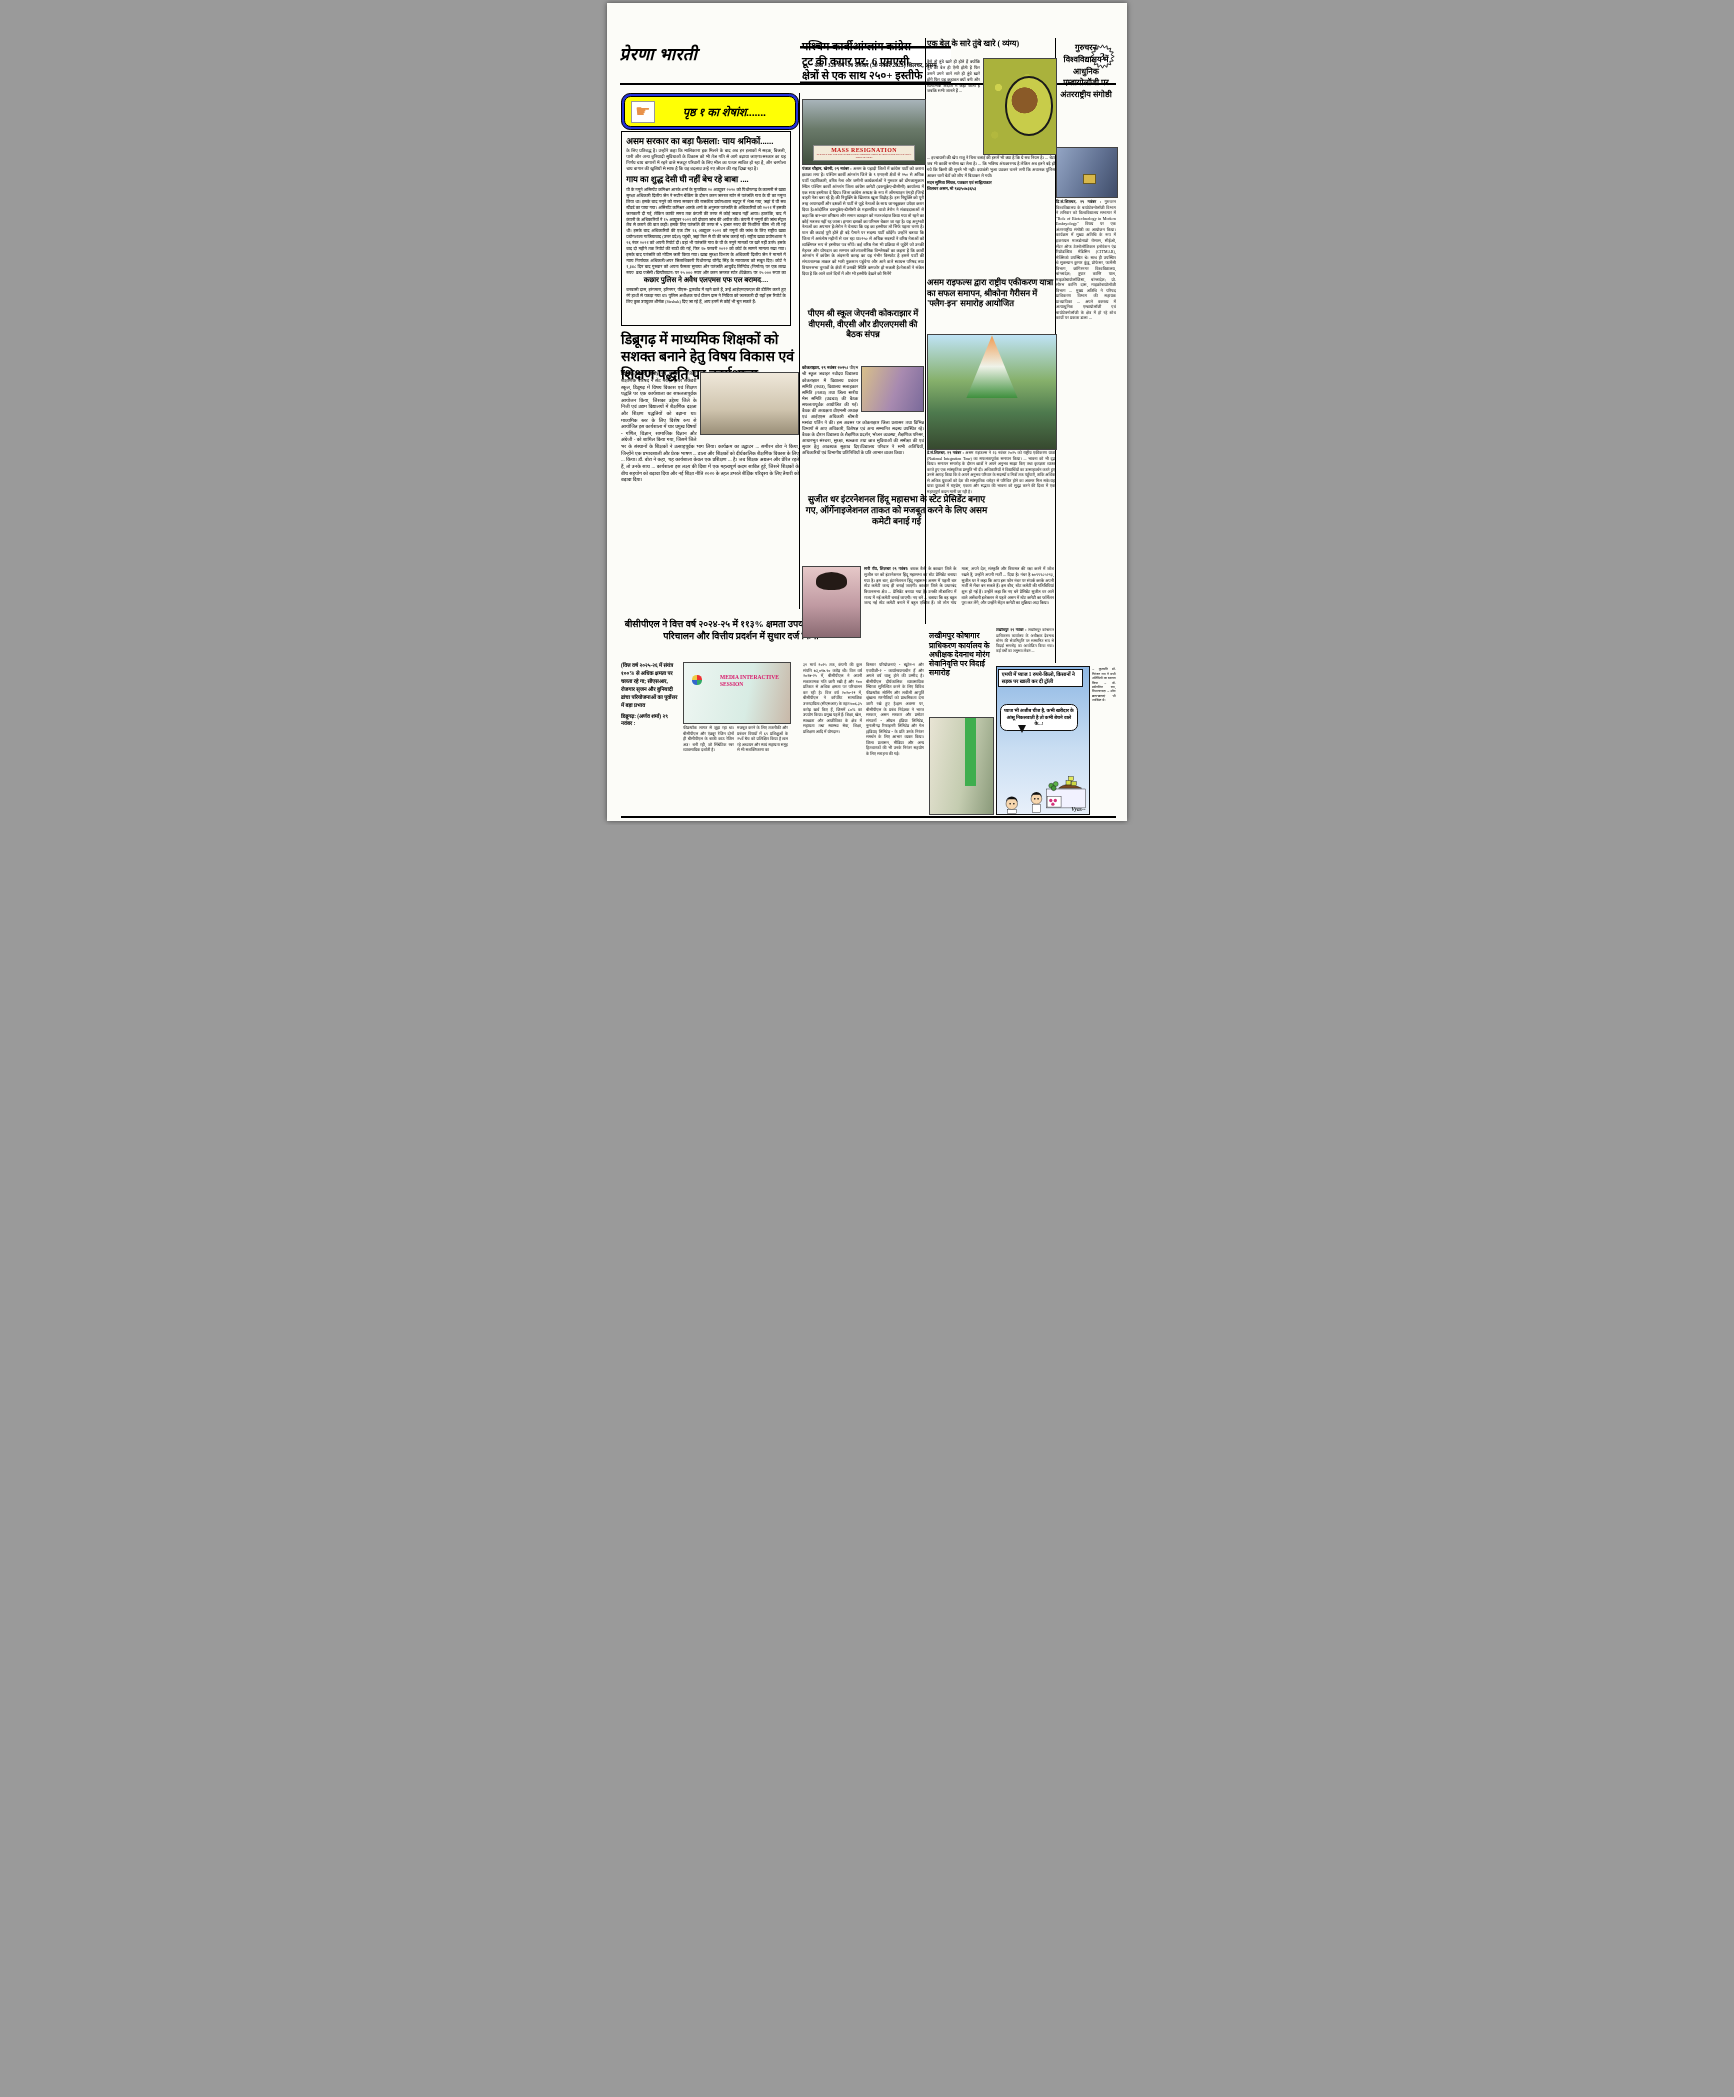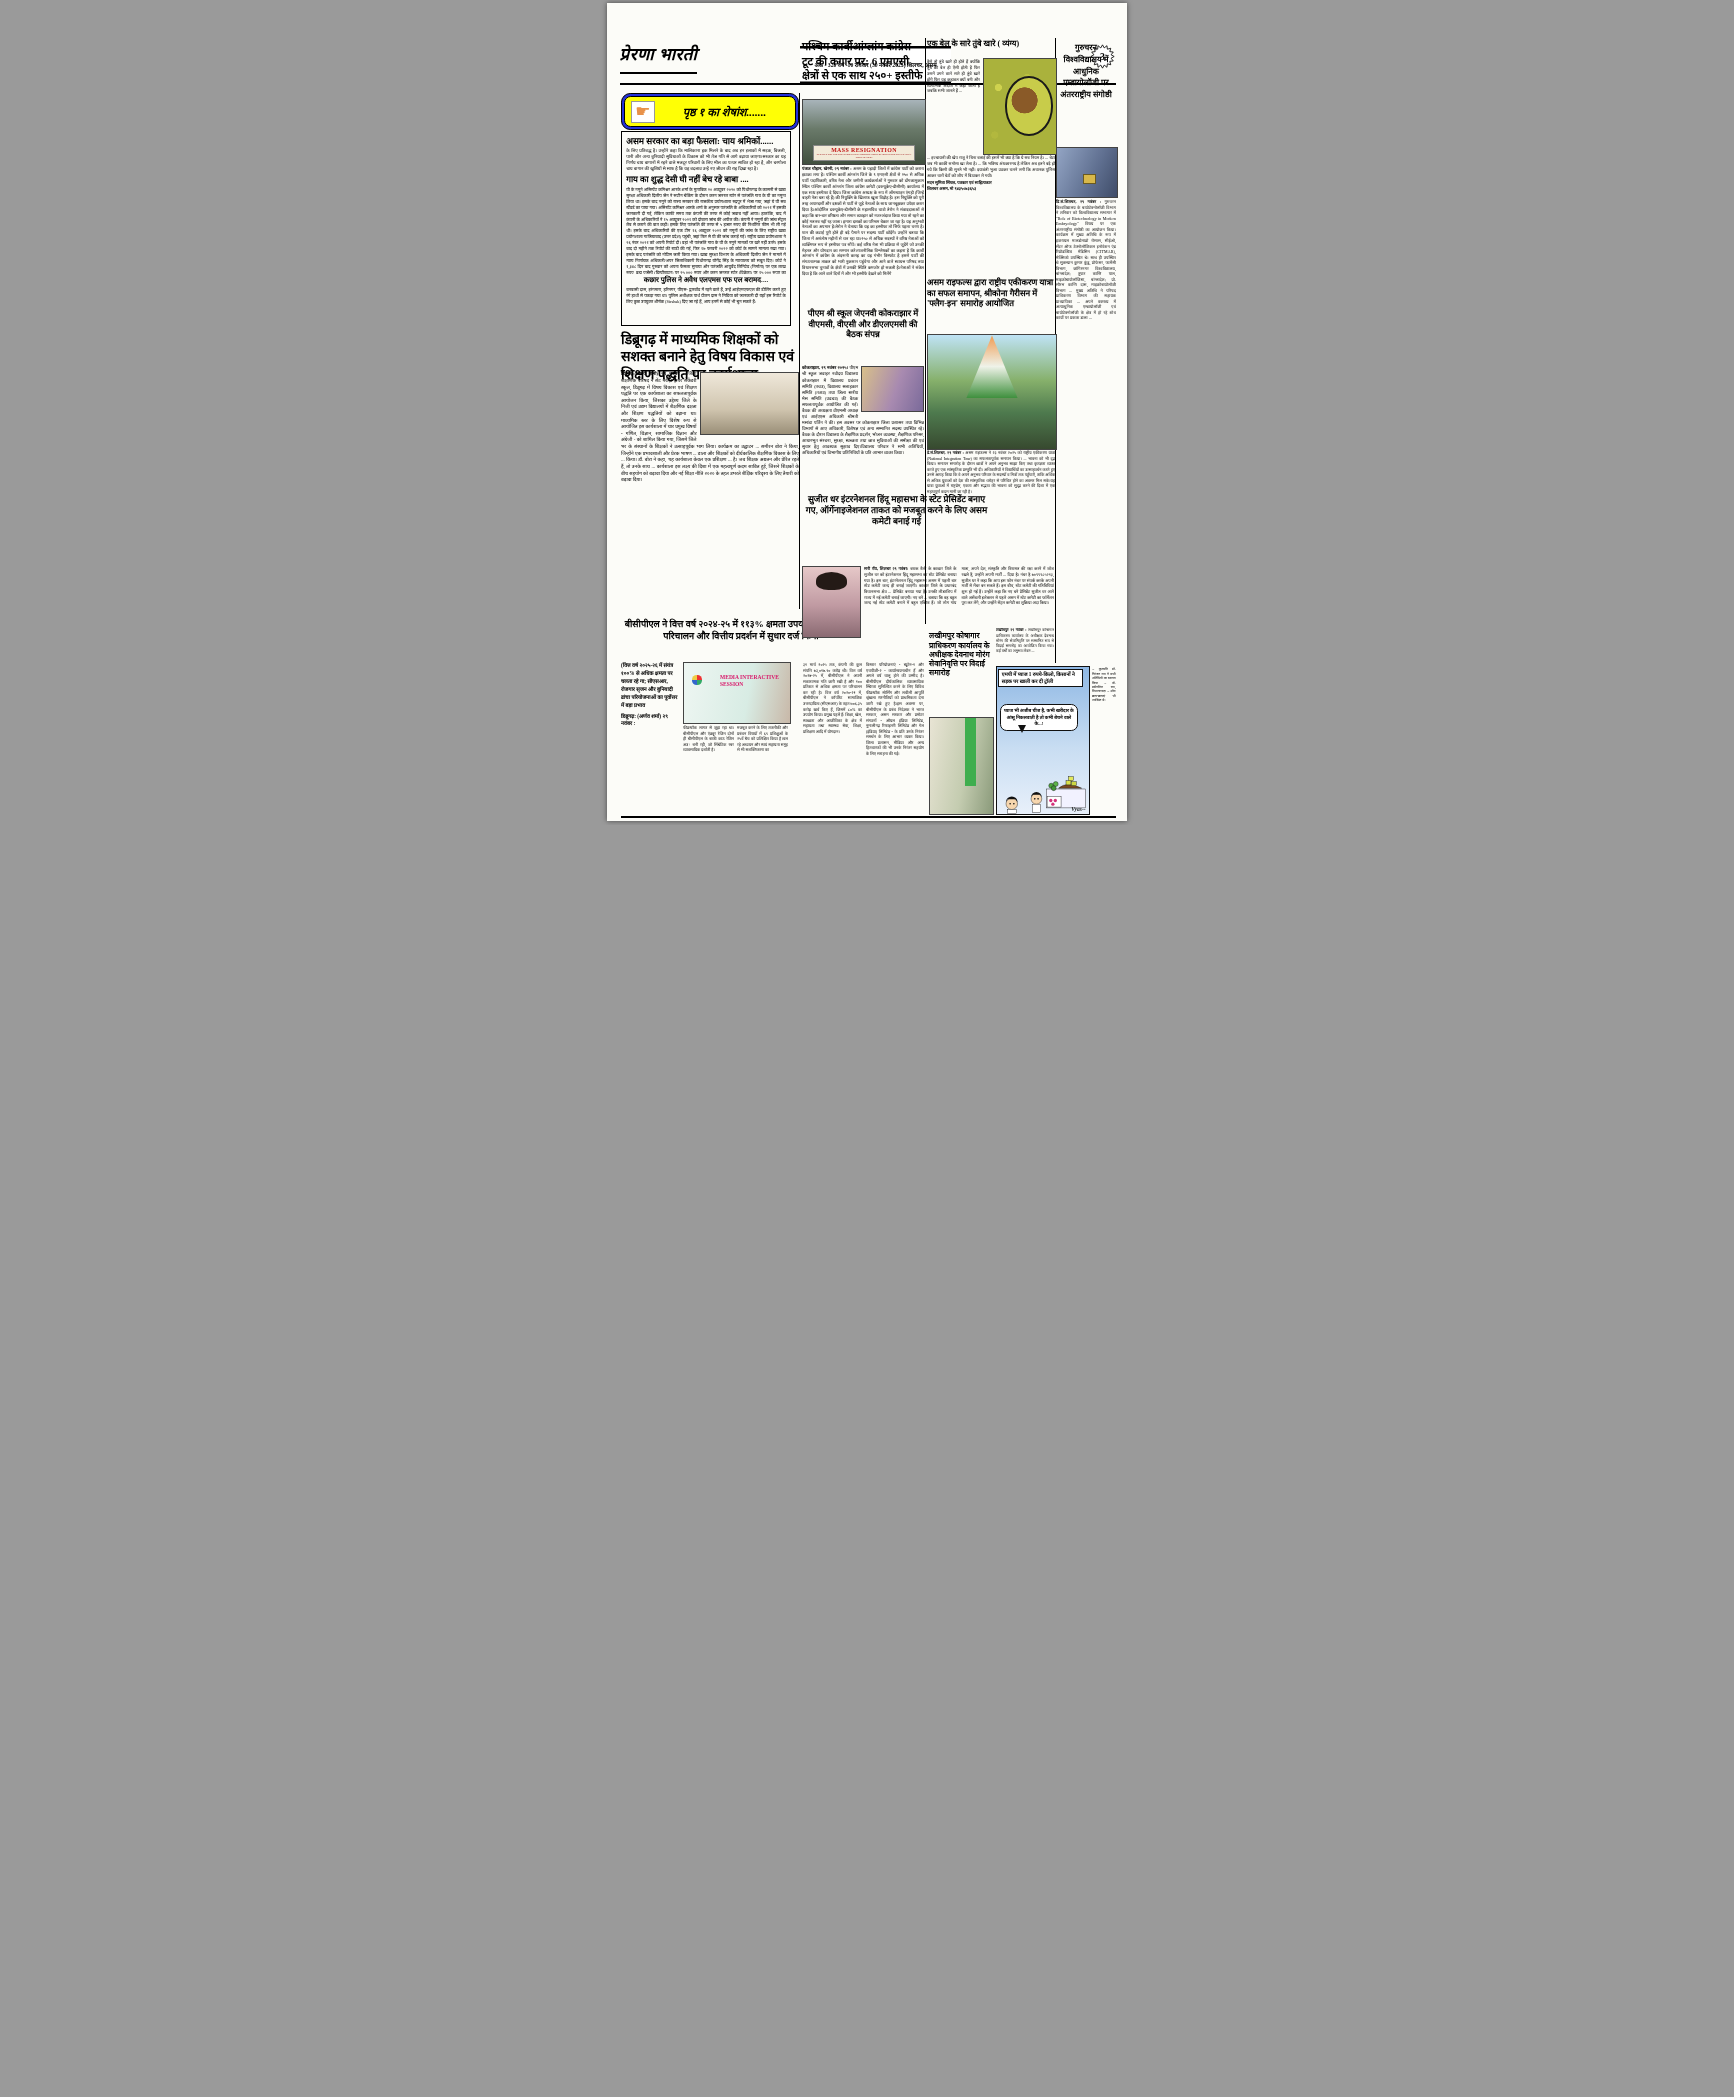--- a/index.html
+++ b/index.html
@@ -9,21 +9,21 @@
   .jt{text-align:justify;}
   .hd{font-weight:bold;line-height:1.22;}
   .body-txt{line-height:1.38;overflow:hidden;}
   .byline{font-weight:bold;}
   .photo{position:absolute;border:0.4px solid #444;overflow:hidden;}
   .vsep{position:absolute;width:0.8px;background:#000;}
   .hrule{position:absolute;background:#000;}
 
   
   .mast-title{font-size:17px;font-weight:bold;font-style:italic;letter-spacing:0.4px;
-              border-bottom:2.5px solid #000;padding-bottom:7px;}
+              border-bottom:2.5px solid #000;padding-bottom:18px;}
   .issue-box{border-top:2.5px solid #000;border-bottom:2.5px solid #000;background:#fff;
              display:flex;align-items:center;justify-content:center;font-weight:bold;font-size:5.7px;
              box-shadow:inset 0 3.8px 0 -3.4px #000, inset 0 -3.8px 0 -3.4px #000;}
   
   .banner{background:#2431d8;border:1.3px solid #000;border-radius:9.2px;padding:2.1px;}
   .banner-in{background:#ffff05;border:0.8px solid #000;border-radius:6.7px;height:100%;
              display:flex;align-items:center;gap:5px;padding:0 5.9px;box-sizing:border-box;}
   .hand-box{background:#fff;border:0.4px solid #999;width:22px;height:20px;display:flex;
             align-items:center;justify-content:center;font-size:17px;color:#e8924a;}
   .banner-label{font-size:11.3px;font-weight:bold;font-style:italic;flex:1;text-align:center;}

